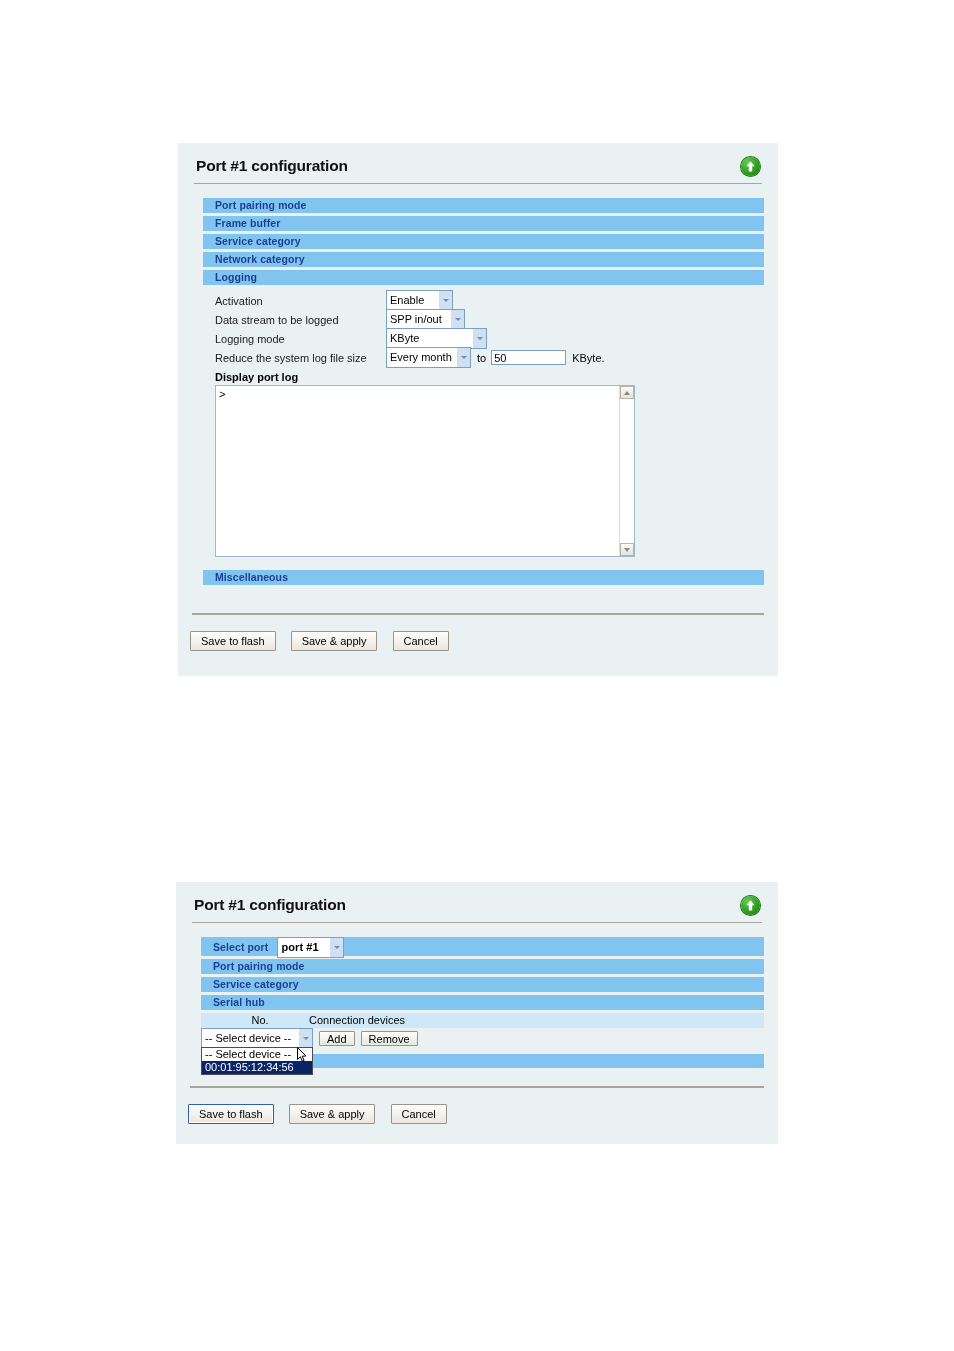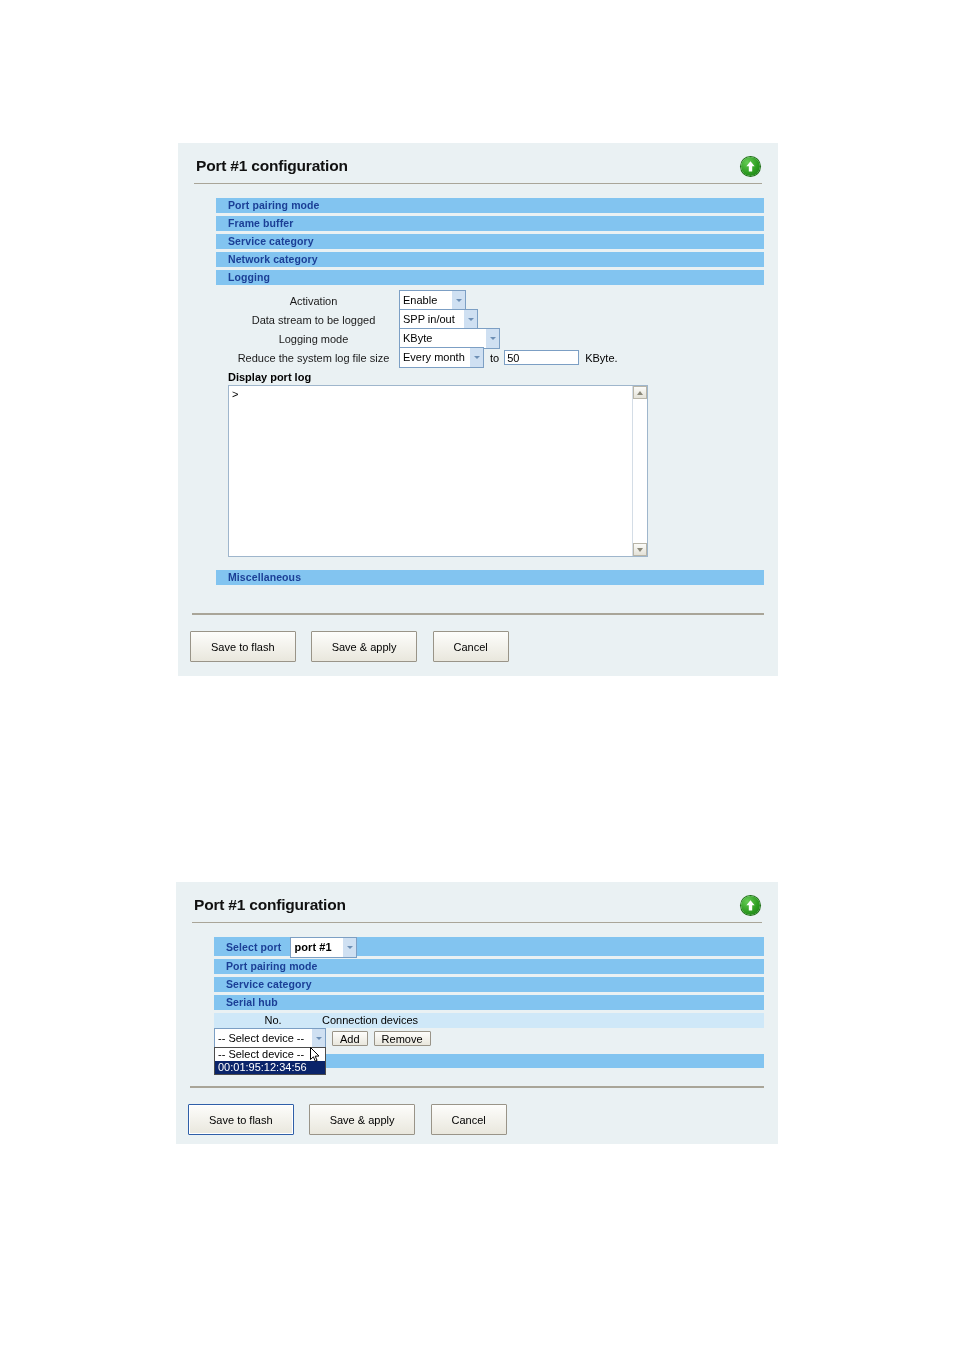--- a/index.html
+++ b/index.html
@@ -58,22 +58,21 @@
     width: 19px;
     height: 19px;
     border-radius: 50%;
     background: radial-gradient(circle at 34% 28%, #66cc55 0%, #2f9e22 55%, #167a10 100%);
     box-shadow: 0 0 0 1px #1d6f14;
   }
   .up-arrow-icon svg { display: block; }
 
   
   .panel-body {
-    padding: 14px 14px 0 0;
-    margin-left: 38px;
+    padding: 14px 14px 0 25px;
   }
 
   
   .sec-bar {
     background: #82c4f0;
     color: #1b3f96;
     font-weight: bold;
     font-size: 10.5px;
     letter-spacing: 0.1px;
     height: 15px;
@@ -95,21 +94,20 @@
     display: flex;
     align-items: center;
     height: 19px;
     margin-bottom: 0px;
   }
   .flabel {
     width: 171px;
     font-size: 11px;
     color: #1a1a1a;
     white-space: nowrap;
-    text-align: center;
   }
   .ftail {
     font-size: 11px;
     margin-left: 6px;
     white-space: nowrap;
   }
 
   
   .sel {
     display: inline-flex;
@@ -235,21 +233,21 @@
     color: #000;
     box-sizing: border-box;
     white-space: nowrap;
     border-radius: 1px;
   }
   .btn.focused {
     border: 1px solid #2f5fa8;
     box-shadow: inset 0 0 0 1px #ffffff;
   }
 
-  .btn.big { height: 31px; padding: 0 20px; }
+  .btn.big { height: 20px; padding: 0 10px; }
 
   
   .bottom-rule {
     margin: 10px 14px 0 14px;
     height: 2px;
     background: #a9a598;
   }
   .actions {
     padding: 16px 0 0 12px;
   }

